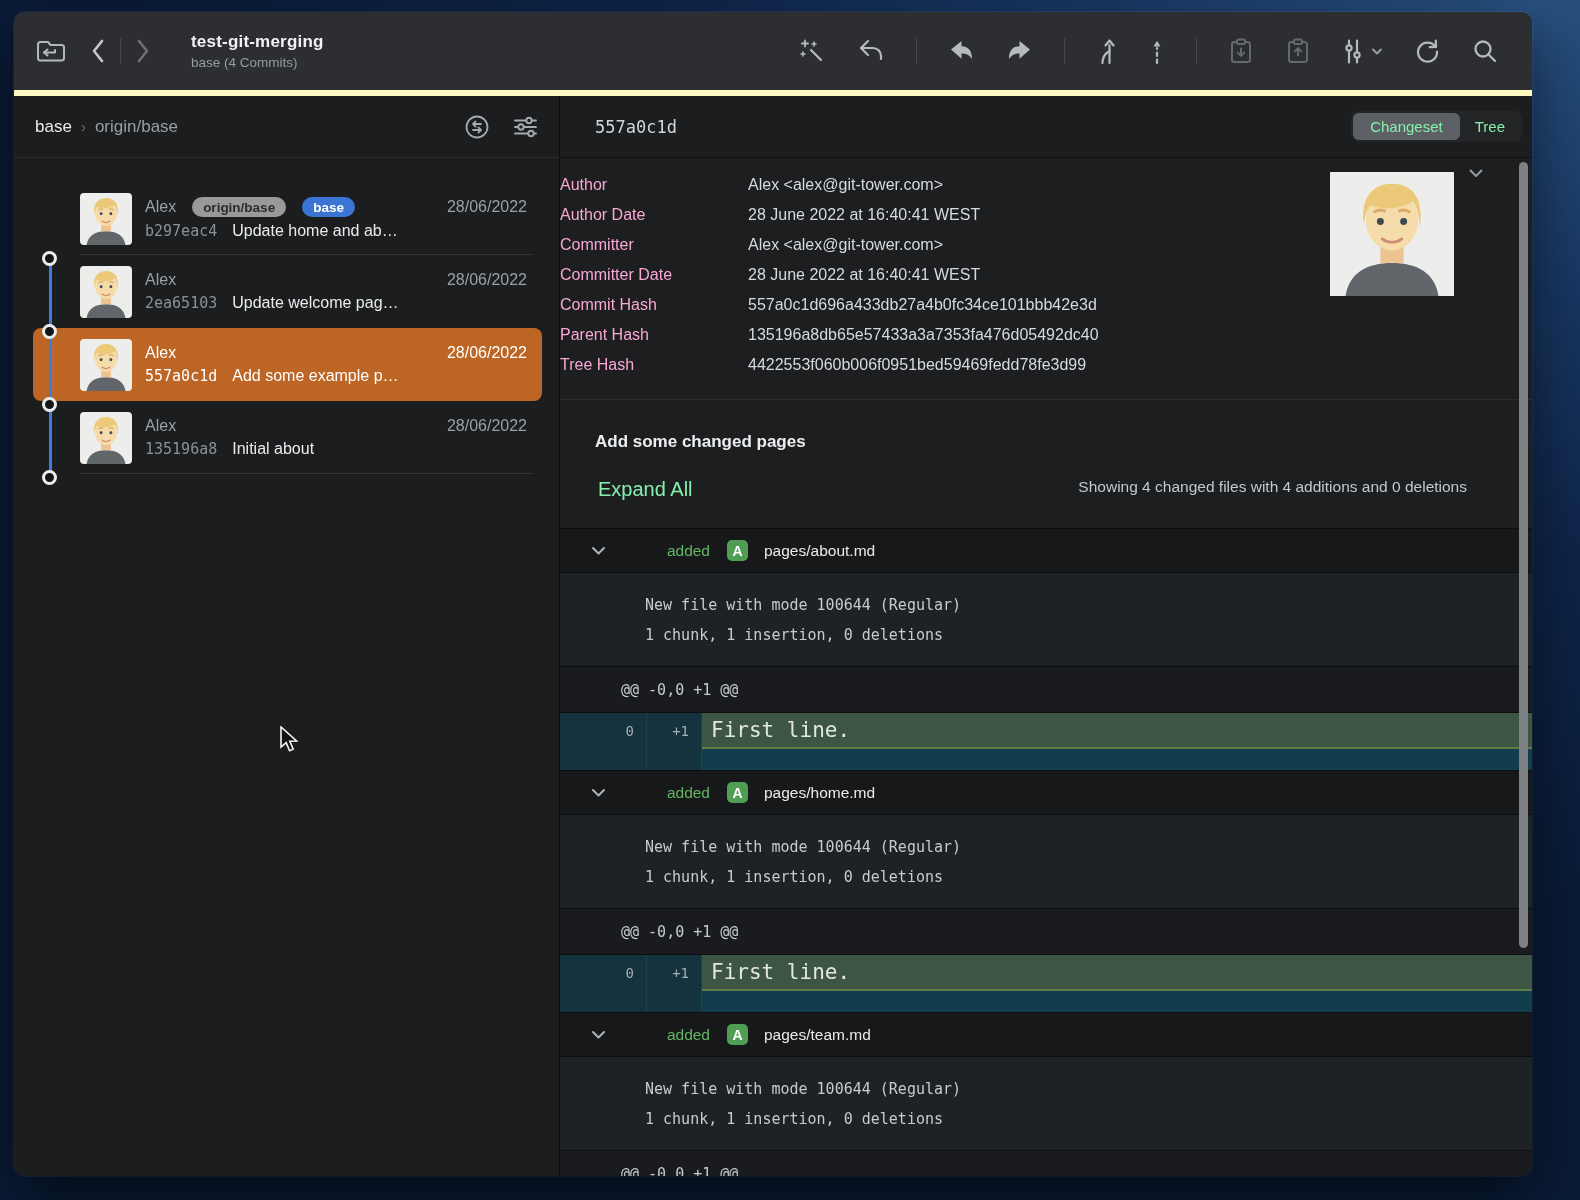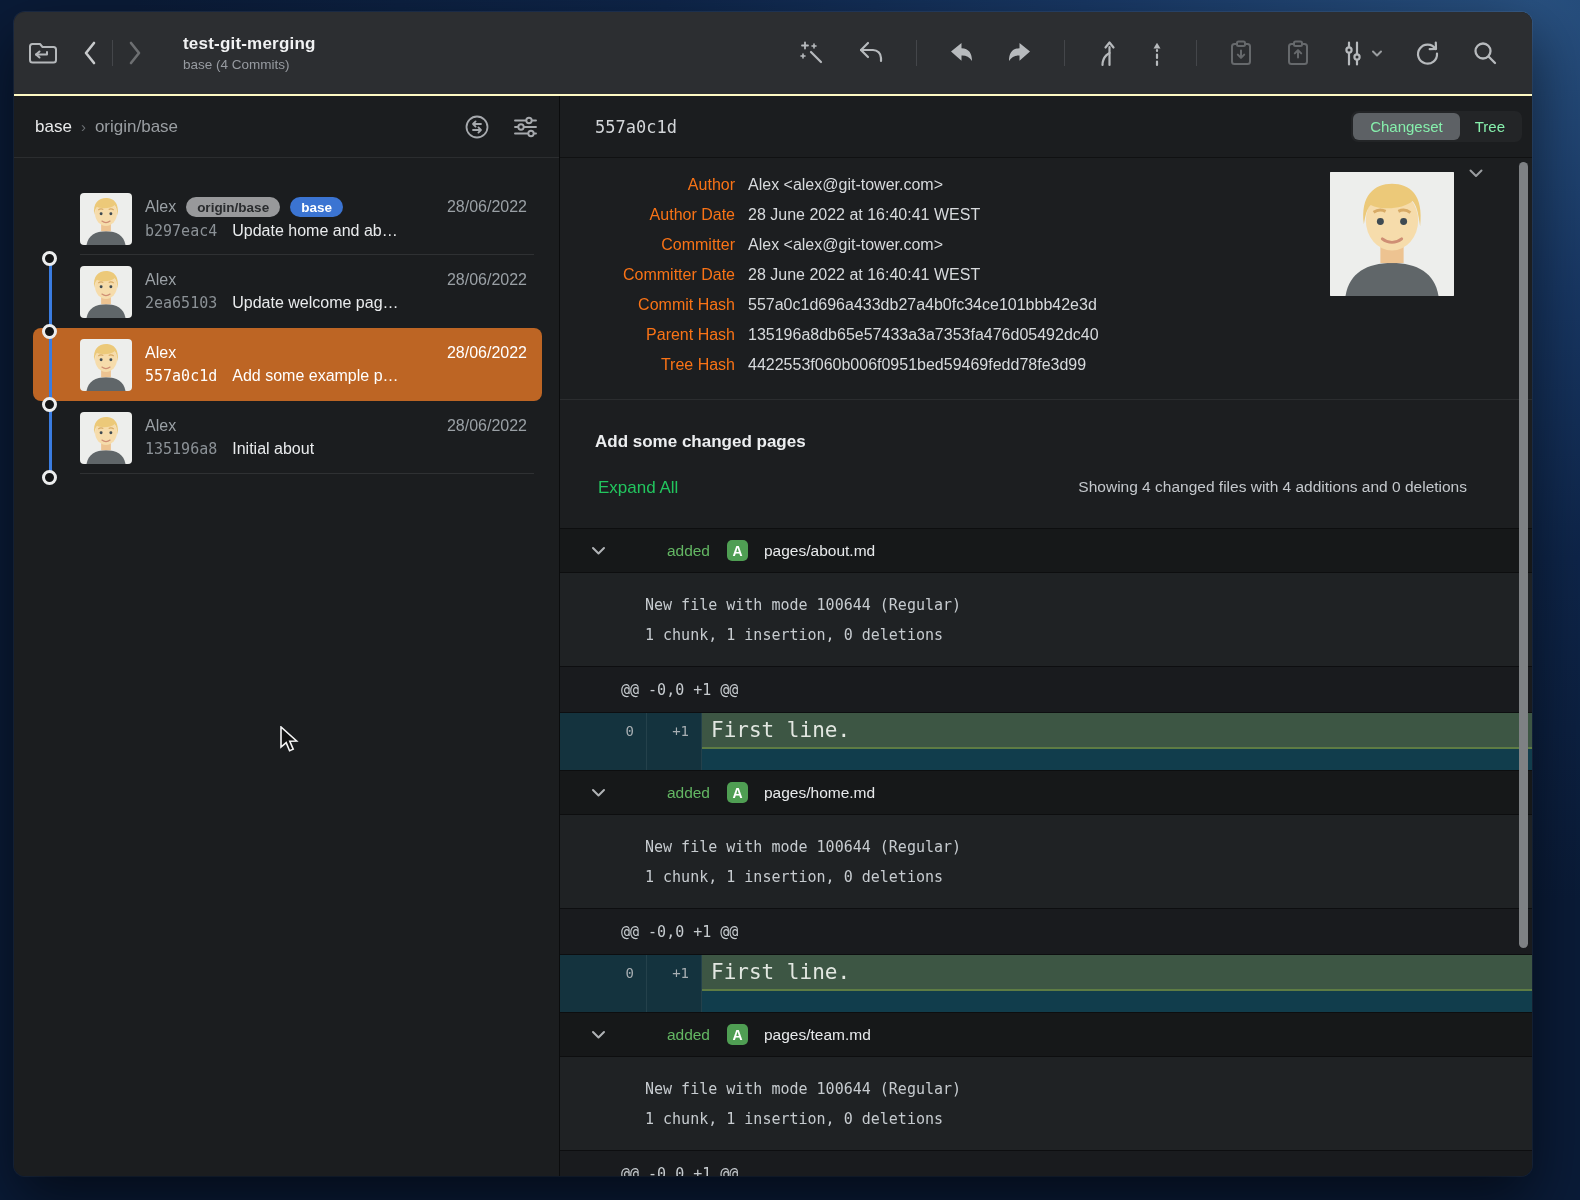--- a/index.html
+++ b/index.html
@@ -14,22 +14,22 @@
   
   .window{
     position:absolute; left:14px; top:12px; width:1518px; height:1164px;
     background:#1b1d1f; border-radius:11px; overflow:hidden;
     box-shadow:0 25px 60px rgba(0,0,0,.55), 0 0 0 1px rgba(255,255,255,.07);
     display:flex; flex-direction:column;
   }
 
   
   .titlebar{
-    height:84px; flex:0 0 84px; background:#2c2e31; border-bottom:2px solid #fef9c3;
-    display:flex; align-items:center; padding:0 34px 0 12px;
+    height:84px; flex:0 0 84px; background:#2c2e31; border-bottom:6px solid #fef9c3;
+    display:flex; align-items:center; padding:0 34px 0 20px;
   }
   .icon-btn{ display:flex; align-items:center; justify-content:center; background:none; border:none; cursor:default; }
   .icon-btn svg{ display:block; }
   .tb-nav{ display:flex; align-items:center; gap:14px; margin-left:22px; }
   .tb-divider{ width:1px; height:26px; background:#44464a; }
   .tb-title{ margin-left:40px; }
   .tb-title .t1{ font-size:17px; font-weight:bold; color:#f1f2f3; letter-spacing:.2px; }
   .tb-title .t2{ font-size:13.5px; color:#979ba1; margin-top:3px; }
   .tb-icons{ margin-left:auto; display:flex; align-items:center; gap:31px; }
   .dim svg{ opacity:.42; }
@@ -54,52 +54,52 @@
   .commit-list{ position:relative; flex:1; padding-top:24px; }
   .month-label{ height:40px; padding-left:66px; font-size:15px; font-weight:600; letter-spacing:.4px; color:#83888d; }
   .graph-line{ position:absolute; left:35px; top:100px; width:3px; height:220px; background:#3a7ce0; z-index:2; }
   .graph-node{ position:absolute; left:28px; width:15px; height:15px; border:3px solid #eceded; border-radius:50%; background:#141516; z-index:3; }
   .crow{ position:relative; height:73px; margin:0 17px 0 19px; padding-left:47px; display:flex; align-items:center; border-radius:8px; }
   .crow.selected{ background:#bd6524; }
   .crow.sep::after{ content:""; position:absolute; left:47px; right:8px; bottom:0; height:1px; background:#2f3133; }
   .cavatar{ width:52px; height:52px; border-radius:4px; overflow:hidden; flex:0 0 52px; }
   .cavatar svg{ width:52px; height:52px; display:block; }
   .cbody{ flex:1; margin-left:13px; min-width:0; padding-right:15px; }
-  .cline1{ display:flex; align-items:center; gap:10px; font-size:16px; }
+  .cline1{ display:flex; align-items:center; gap:16px; font-size:16px; }
   .cname{ color:#9aa0a5; }
   .cdate{ margin-left:auto; color:#9aa0a5; }
   .badge{ font-size:13.5px; font-weight:600; padding:2.5px 11px; border-radius:12px; }
   .badge.remote{ background:#98999b; color:#2a2c2e; }
   .badge.local{ background:#3b74d2; color:#fff; }
   .cline2{ display:flex; align-items:baseline; gap:15px; margin-top:5px; font-size:16px; }
   .chash{ font-family:"DejaVu Sans Mono", monospace; font-size:15px; color:#8b9196; }
   .cmsg{ color:#e9ebed; white-space:nowrap; overflow:hidden; }
   .crow.selected .cname,.crow.selected .cdate,.crow.selected .chash,.crow.selected .cmsg{ color:#ffffff; }
 
   
   .rp-header{ height:62px; flex:0 0 62px; display:flex; align-items:center; padding:0 10px 0 35px; border-bottom:1px solid #101112; }
   .rp-hash{ font-family:"DejaVu Sans Mono", monospace; font-size:17px; color:#d3d6d9; }
   .seg{ margin-left:auto; display:flex; background:#232527; border-radius:7px; padding:2px; }
   .seg-item{ border:none; background:transparent; color:#86efac; font-size:15px; font-family:inherit; padding:5px 15px; border-radius:6px; }
   .seg-item.active{ background:#5d6165; padding:5px 17px; }
 
   
   .details{ position:relative; height:242px; flex:0 0 242px; border-bottom:1px solid #2b2d2f; padding-top:12px; background:#1c1e20; }
   .field-row{ display:flex; height:30px; align-items:center; font-size:16px; }
-  .flabel{ width:175px; text-align:right; color:#f97316; flex:0 0 175px; }
+  .flabel{ width:175px; color:#f9a8d4; flex:0 0 175px; }
   .fvalue{ padding-left:13px; color:#d7dadd; }
   .avatar-big{ position:absolute; left:768px; top:14px; width:128px; height:124px; border-radius:3px; overflow:hidden; }
   .avatar-big svg{ width:128px; height:124px; display:block; }
   .detail-collapse{ position:absolute; left:908px; top:10px; }
 
   
   .msg-block{ height:128px; flex:0 0 128px; padding:32px 65px 0 35px; background:#1c1e20; }
   .msg-title{ font-size:17px; font-weight:bold; color:#eceef0; }
   .msg-sub{ display:flex; margin-top:26px; font-size:15.5px; }
-  .expand-all{ color:#22c55e; background:none; border:none; font-size:17px; font-family:inherit; padding:0 0 0 3px; }
+  .expand-all{ color:#86efac; background:none; border:none; font-size:20px; font-family:inherit; padding:0 0 0 3px; }
   .summary{ margin-left:auto; color:#c4c8cc; }
 
   
   .fsec{ display:flex; flex-direction:column; }
   .fhead{ height:45px; flex:0 0 45px; display:flex; align-items:center; background:#161819; border-top:1px solid #0d0e0f; border-bottom:1px solid #0d0e0f; padding-left:31px; }
   .fstatus{ width:104px; text-align:right; color:#63b663; font-size:15.5px; }
   .fbadge{ margin-left:17px; width:21px; height:21px; border-radius:5px; background:#4f9e53; color:#fff; font-size:14px; font-weight:bold; display:flex; align-items:center; justify-content:center; }
   .fpath{ margin-left:16px; color:#e8eaec; font-size:15.5px; }
   .finfo{ height:93px; flex:0 0 93px; background:#1f2224; padding:17px 0 0 61px; }
   .finfo div{ font-family:"DejaVu Sans Mono", monospace; font-size:15px; color:#c6cbcf; line-height:30px;margin-left:24px; }

